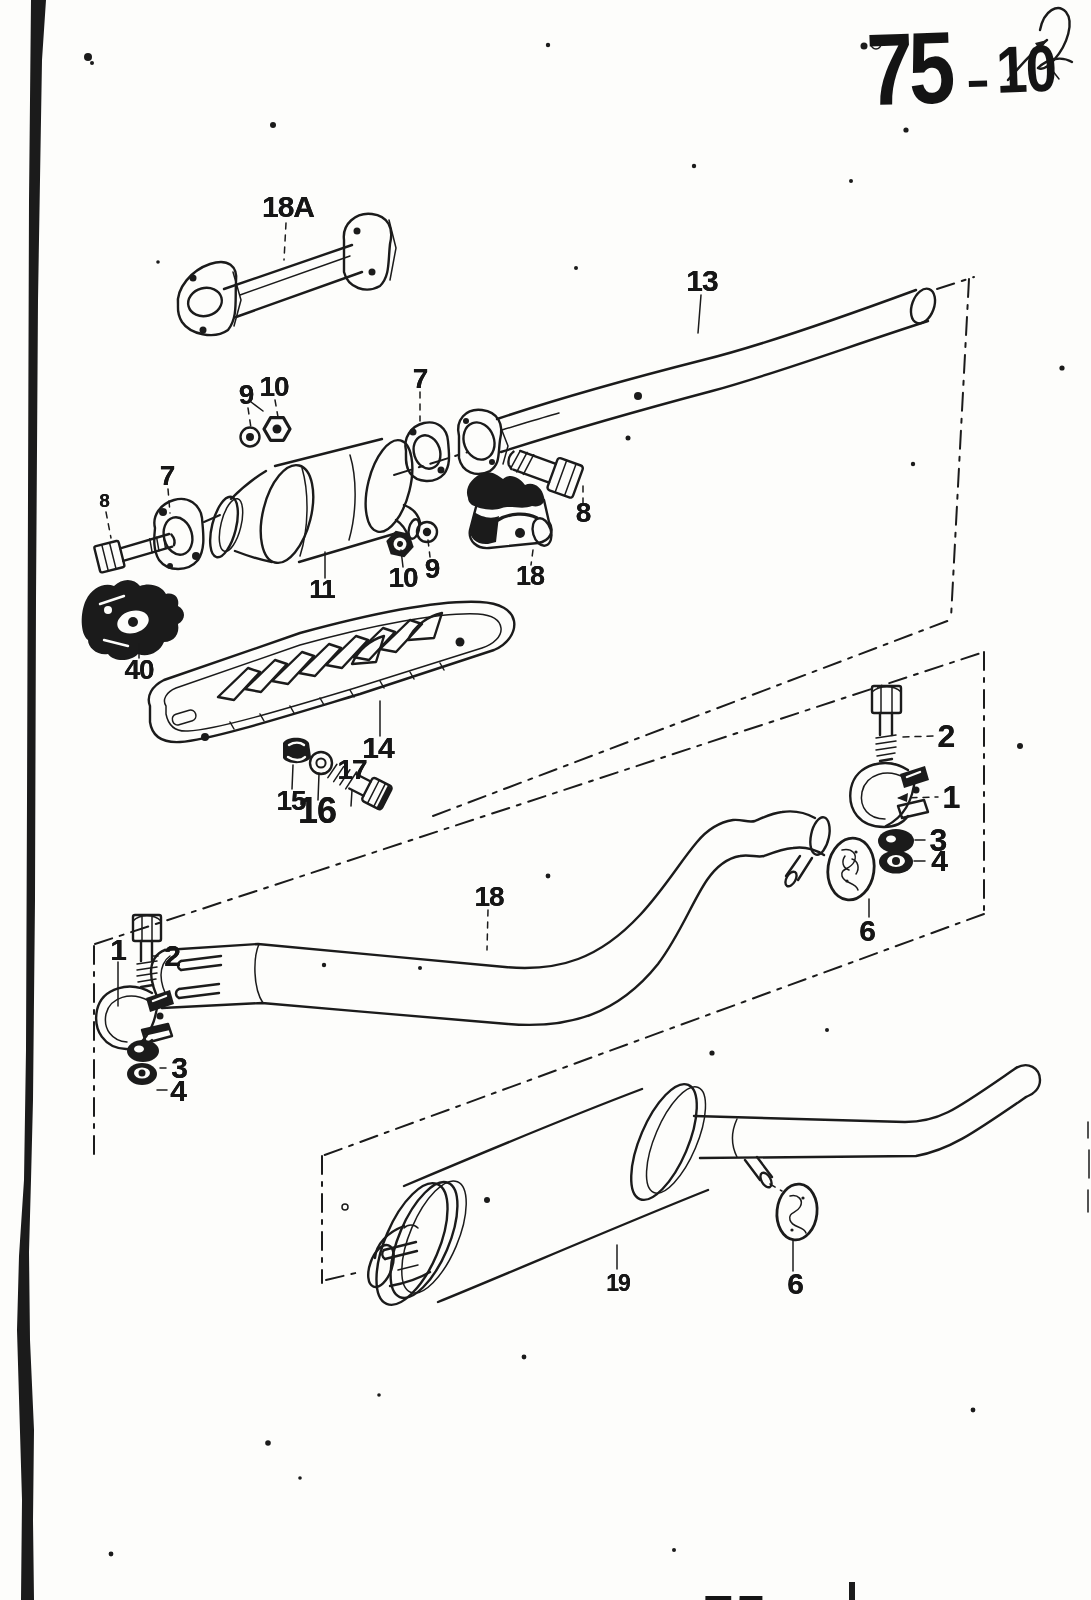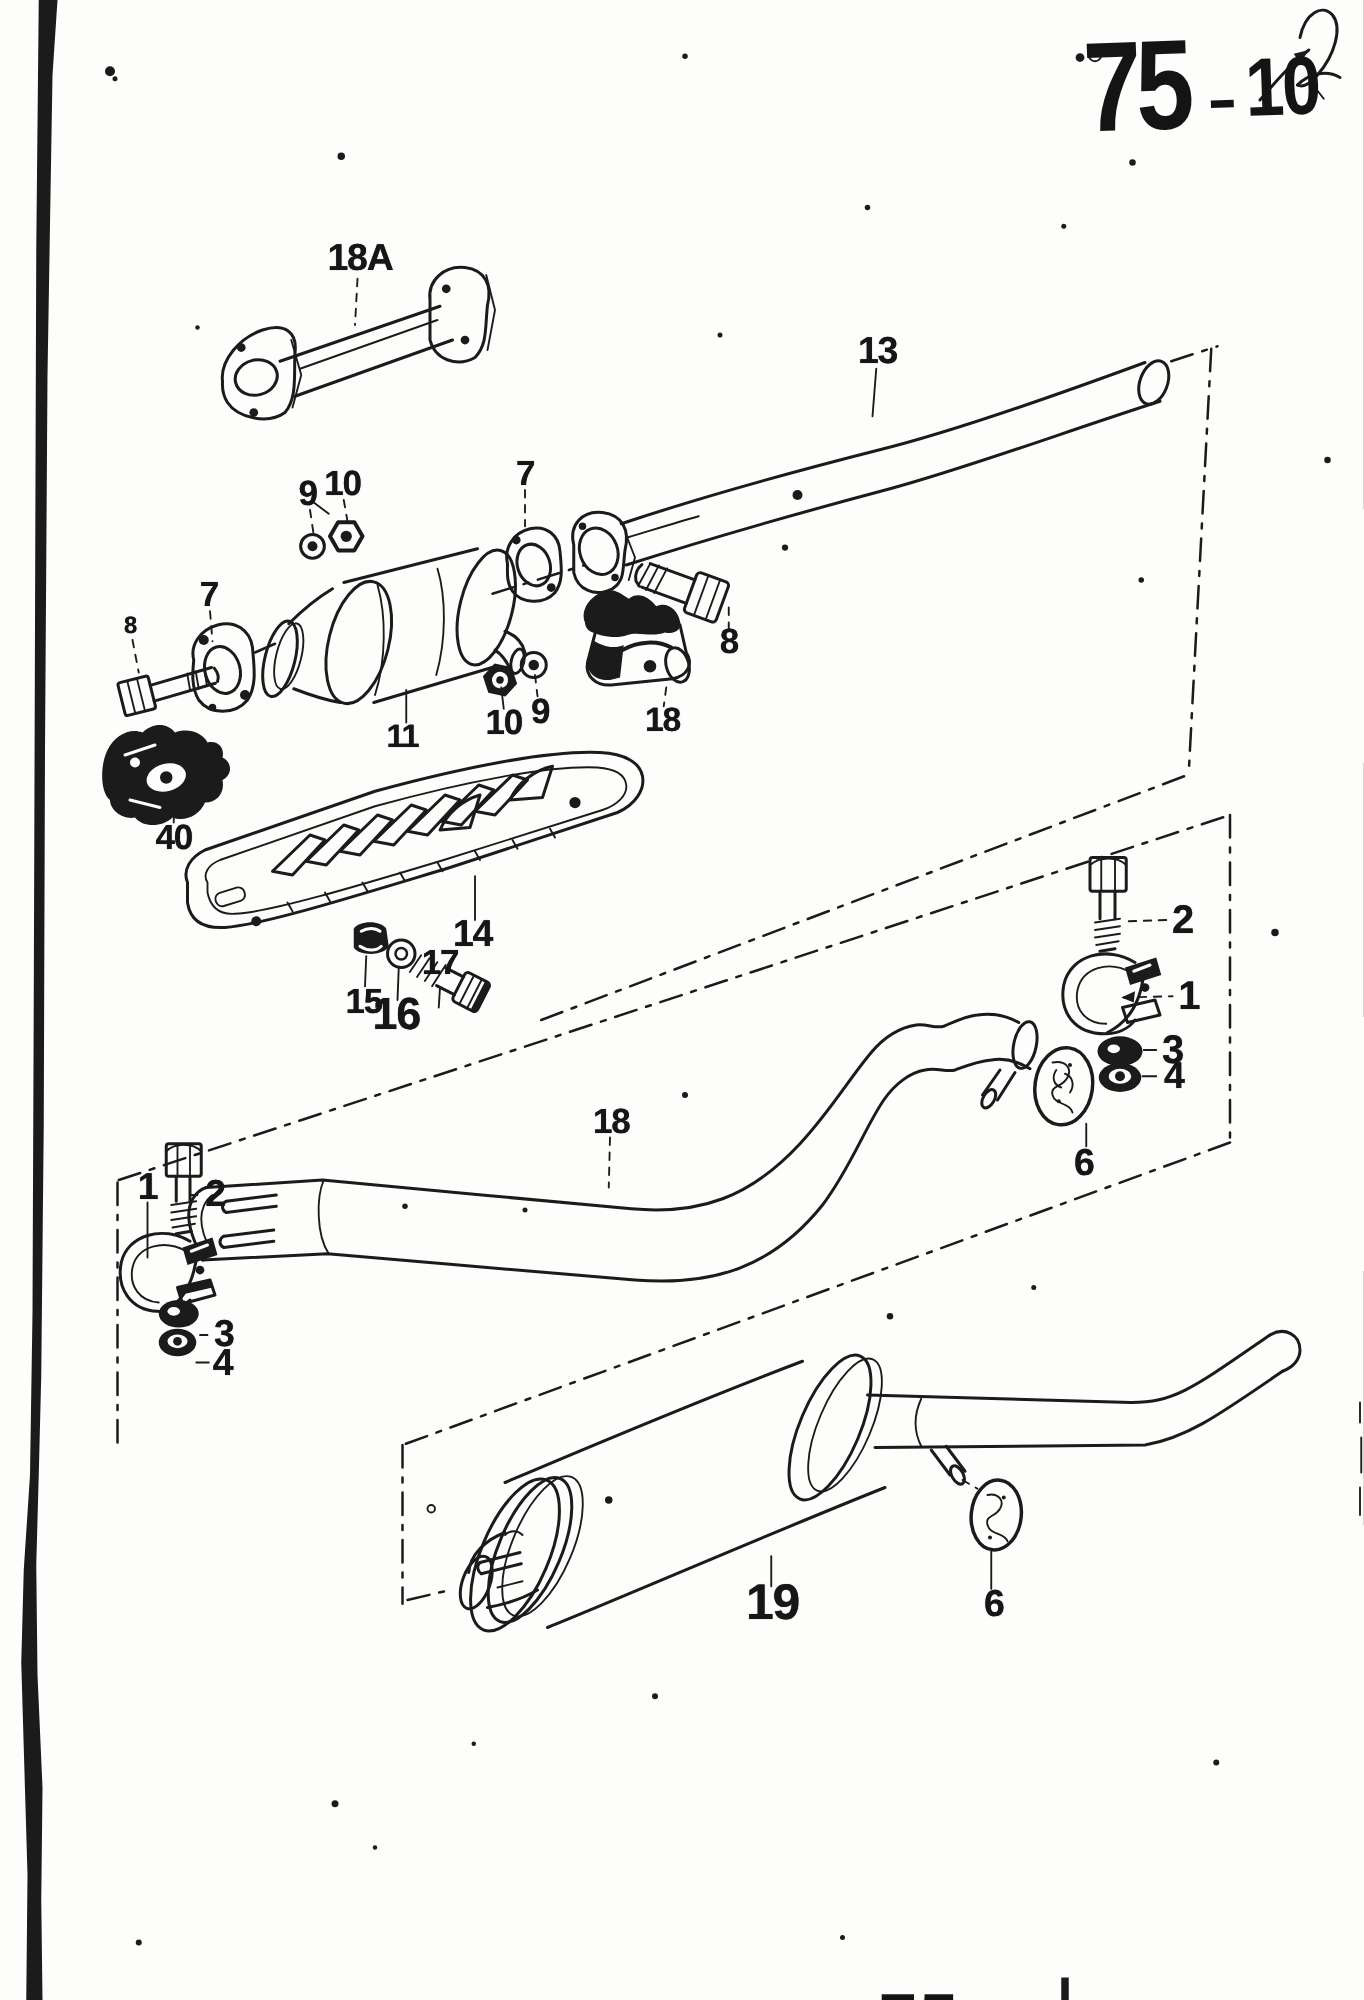--- a/index.html
+++ b/index.html
@@ -427,17 +427,17 @@
   <div class="callout" style="left:946px;top:736px;font-size:32px">2</div>
   <div class="callout" style="left:951px;top:797px;font-size:32px">1</div>
   <div class="callout" style="left:938px;top:840px;font-size:32px">3</div>
   <div class="callout" style="left:939px;top:861px;font-size:30px">4</div>
   <div class="callout" style="left:867px;top:931px;font-size:30px">6</div>
   <div class="callout" style="left:489px;top:897px;font-size:28px">18</div>
   <div class="callout" style="left:118px;top:950px;font-size:30px">1</div>
   <div class="callout" style="left:172px;top:956px;font-size:30px">2</div>
   <div class="callout" style="left:179px;top:1068px;font-size:30px">3</div>
   <div class="callout" style="left:178px;top:1091px;font-size:30px">4</div>
-  <div class="callout" style="left:618px;top:1283px;font-size:40px">19</div>
+  <div class="callout" style="left:618px;top:1283px;font-size:23px">19</div>
   <div class="callout" style="left:795px;top:1284px;font-size:30px">6</div>
 
   <div class="footer-partial">75 -</div>
 </div>
 
 </body></html>

